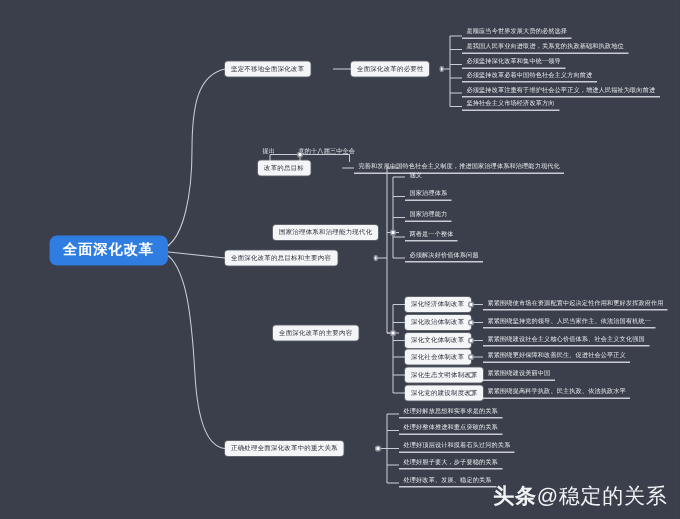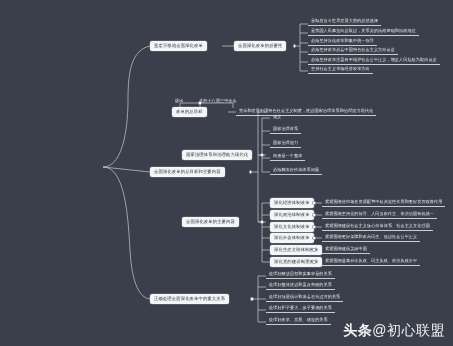--- a/index.html
+++ b/index.html
@@ -162,20 +162,23 @@
       <path d="M 252 299 L 258 299"></path>
       <path d="M 258 276 L 258 322"></path>
       <path d="M 258 276 L 266 276"></path>
       <path d="M 258 287 L 266 287"></path>
       <path d="M 258 299 L 266 299"></path>
       <path d="M 258 310 L 266 310"></path>
       <path d="M 258 322 L 266 322"></path>
     </g>
   </svg>
 
+  <div class="node root" style="left:33px; top:157px;">
+    <span>全面深化改革</span>
+  </div>
 
   <div class="node boxed" style="left:150px; top:41px;">
     <span>坚定不移地全面深化改革</span>
   </div>
 
   <div class="node boxed" style="left:234px; top:41px;">
     <span>全面深化改革的必要性</span>
   </div>
   <div class="dot" style="left:292.5px; top:44.3px;"></div>
 
@@ -307,16 +310,16 @@
     <span>处理好顶层设计和摸着石头过河的关系</span>
   </div>
   <div class="node leaf" style="left:266px; top:304px;">
     <span>处理好胆子要大，步子要稳的关系</span>
   </div>
   <div class="node leaf" style="left:266px; top:316px;">
     <span>处理好改革、发展、稳定的关系</span>
   </div>
 
   <div id="watermark">
-    <span>头条</span><span class="at">@初心联盟</span>
+    <span>头条</span><span class="at">@稳定的关系</span>
   </div>
 
 </div>
 
 </body></html>

